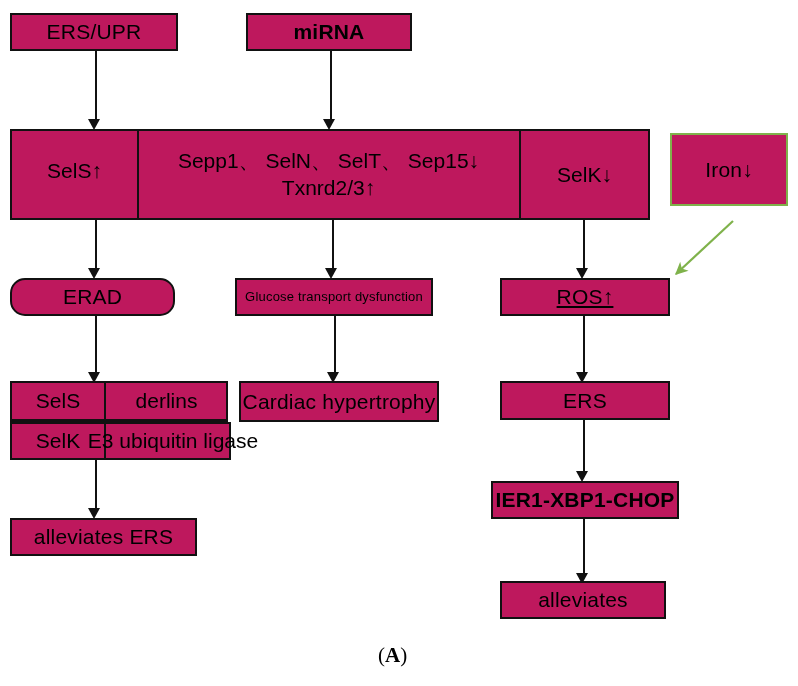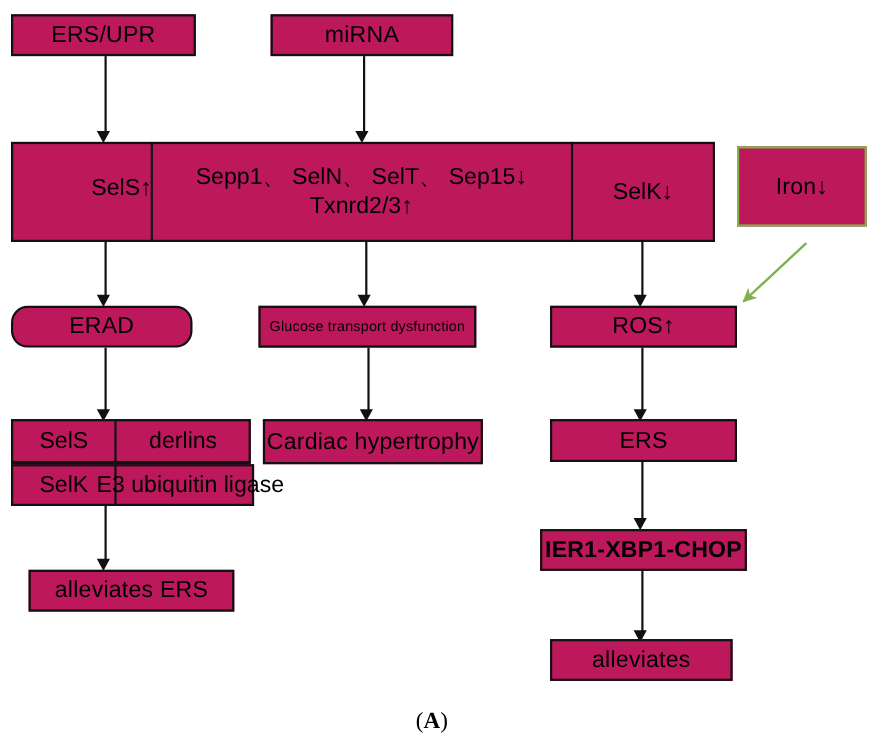--- a/index.html
+++ b/index.html
@@ -97,34 +97,34 @@
 </style>
 </head>
 <body>
 
 <div id="canvas">
 
   <div class="node" style="left:10px; top:13px; width:168px; height:38px;">
     <span>ERS/UPR</span>
   </div>
 
-  <div class="node" style="left:246px; top:13px; width:166px; height:38px;">
+  <div class="node" style="left:246px; top:13px; width:166px; height:38px;font-weight:bold;">
     <span>miRNA</span>
   </div>
 
   <div class="conn" style="left:95px; top:51px; height:70px;"></div>
   <div class="arrowhead" style="left:88px; top:119px;"></div>
 
   <div class="conn" style="left:330px; top:51px; height:70px;"></div>
   <div class="arrowhead" style="left:323px; top:119px;"></div>
 
   <div class="node" style="left:10px; top:129px; width:640px; height:91px; padding:0; display:block;">
   </div>
 
-  <div class="cell" style="left:12px; top:131px; width:125px; height:79px;margin-left:36px;">
+  <div class="cell" style="left:12px; top:131px; width:125px; height:79px;">
     <span>SelS↑</span>
   </div>
 
   <div class="vrule" style="left:137px; top:129px; height:91px;"></div>
 
   <div class="cell multiline" style="left:140px; top:131px; width:377px; height:87px; flex-direction:column;">
     <span>Sepp1、 SelN、  SelT、 Sep15↓</span>
     <span>Txnrd2/3↑</span>
   </div>
 
@@ -148,21 +148,21 @@
   <div class="arrowhead" style="left:576px; top:268px;"></div>
 
   <div class="node" style="left:10px; top:278px; width:165px; height:38px;border-radius:15px;">
     <span>ERAD</span>
   </div>
 
   <div class="node small" style="left:235px; top:278px; width:198px; height:38px; border-width:2px;">
     <span>Glucose transport dysfunction</span>
   </div>
 
-  <div class="node" style="left:500px; top:278px; width:170px; height:38px;">
+  <div class="node" style="left:500px; top:278px; width:170px; height:38px;text-decoration:underline;">
     <span>ROS↑</span>
   </div>
 
   <div class="conn" style="left:95px; top:316px; height:58px;"></div>
   <div class="arrowhead" style="left:88px; top:372px;"></div>
 
   <div class="conn" style="left:334px; top:316px; height:58px;"></div>
   <div class="arrowhead" style="left:327px; top:372px;"></div>
 
   <div class="conn" style="left:583px; top:316px; height:58px;"></div>
@@ -195,21 +195,21 @@
   <div class="node" style="left:500px; top:381px; width:170px; height:39px;justify-content:center;">
     <span>ERS</span>
   </div>
 
   <div class="conn" style="left:95px; top:460px; height:50px;"></div>
   <div class="arrowhead" style="left:88px; top:508px;"></div>
 
   <div class="conn" style="left:583px; top:420px; height:53px;"></div>
   <div class="arrowhead" style="left:576px; top:471px;"></div>
 
-  <div class="node" style="left:26px; top:518px; width:187px; height:38px;">
+  <div class="node" style="left:10px; top:518px; width:187px; height:38px;">
     <span>alleviates ERS</span>
   </div>
 
   <div class="node" style="left:491px; top:481px; width:188px; height:38px;font-weight:bold;">
     <span>IER1-XBP1-CHOP</span>
   </div>
 
   <div class="conn" style="left:583px; top:519px; height:56px;"></div>
   <div class="arrowhead" style="left:576px; top:573px;"></div>
 

